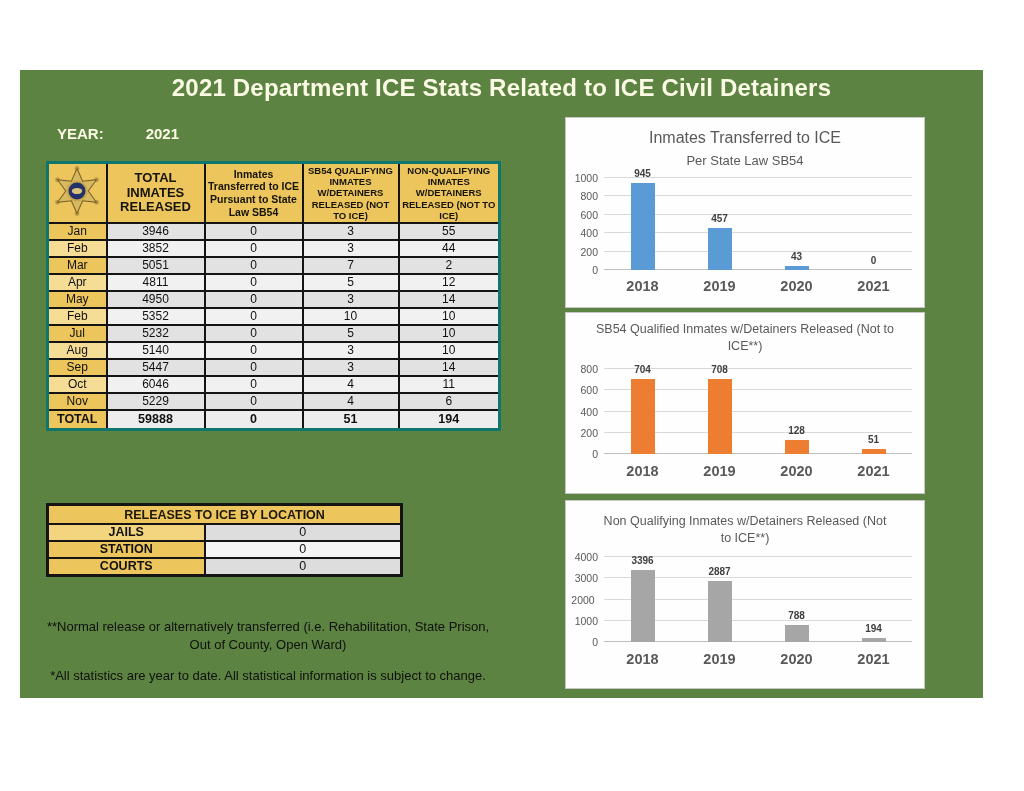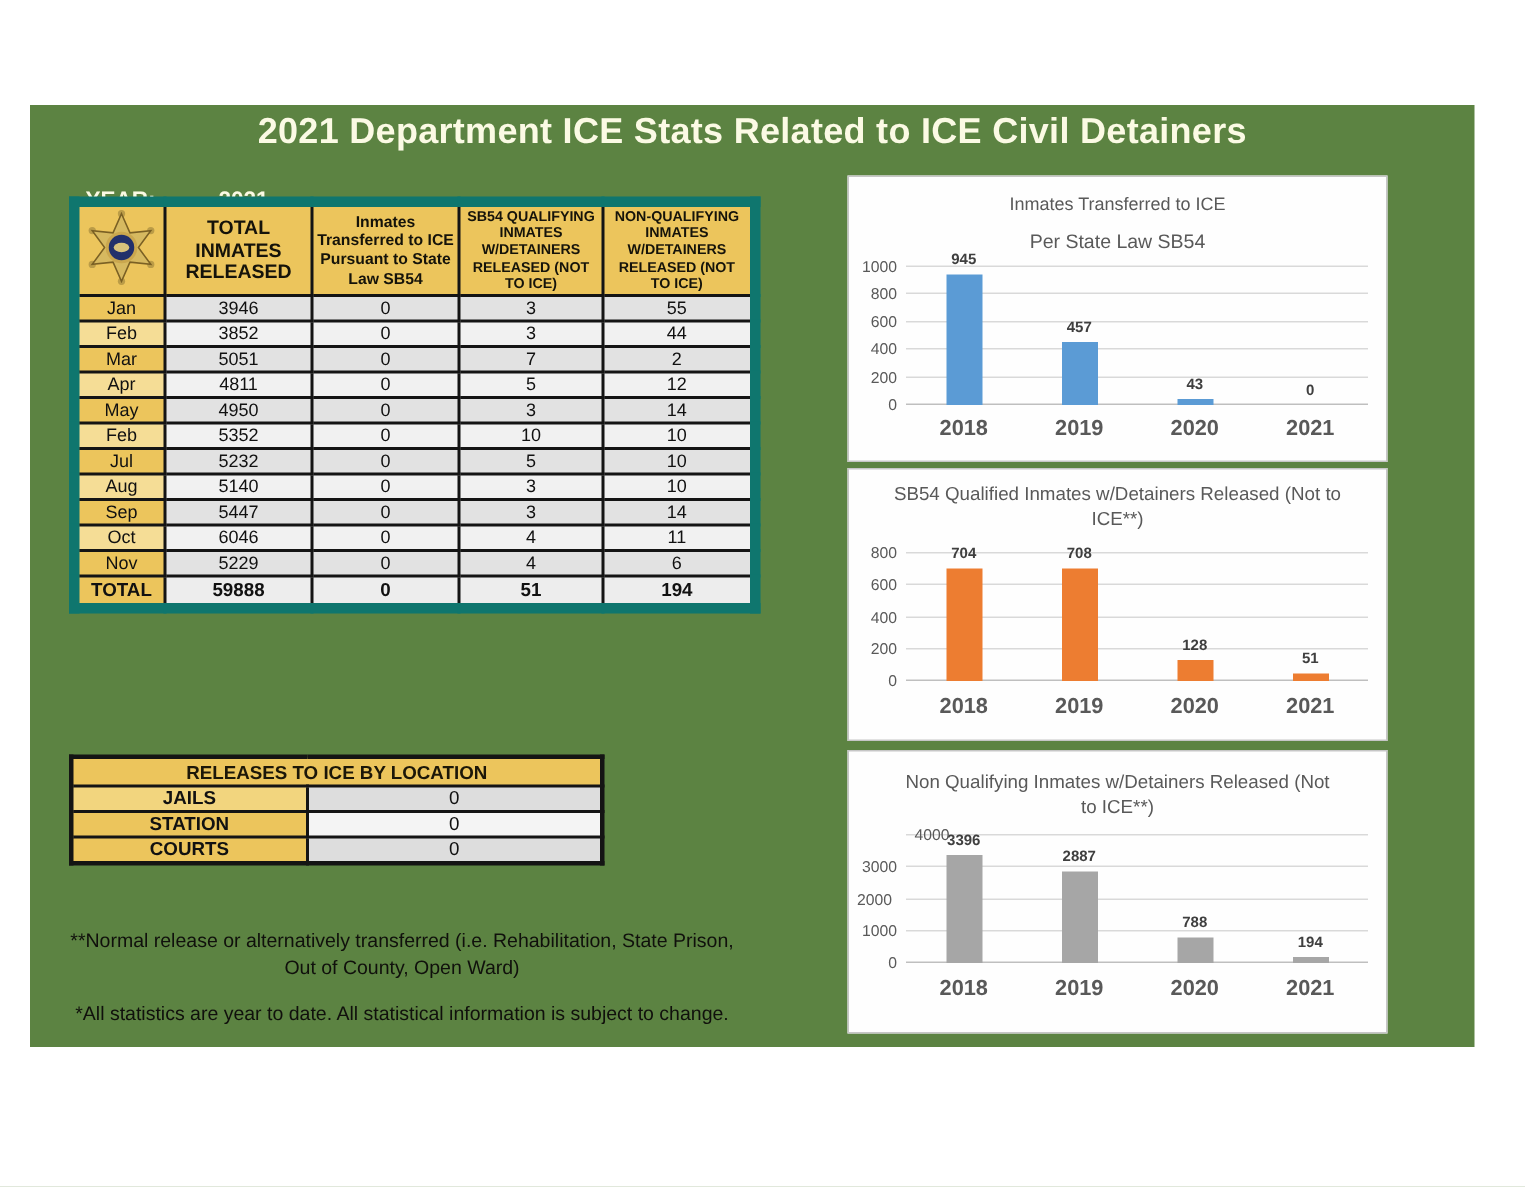--- a/index.html
+++ b/index.html
@@ -10,22 +10,22 @@
   .green-bg { position:absolute; left:20px; top:70px; width:963px; height:628px; background:#5C8342; }
 
   .title {
     position:absolute; left:20px; top:74px; width:963px; margin:0;
     text-align:center; font-size:24px; font-weight:bold; color:#FBFAE4; letter-spacing:.2px;
   }
   .year-row { position:absolute; left:57px; top:125px; display:flex; gap:42px;
     font-size:15px; font-weight:bold; color:#FBFAE4; }
 
   
-  .main-table { position:absolute; left:46px; top:131px; border-collapse:collapse;
-    border:7px solid #0f766e; table-layout:fixed; }
+  .main-table { position:absolute; left:46px; top:161px; border-collapse:collapse;
+    border:3px solid #0f766e; table-layout:fixed; }
   .main-table th, .main-table td { border:2px solid #141414; padding:0 2px; text-align:center; }
   .main-table thead th { background:#ECC55C; height:58px; vertical-align:middle; color:#15130a; }
   .th-total   { font-size:13px; font-weight:bold; line-height:1.15; }
   .th-ice     { font-size:10.5px; font-weight:bold; line-height:1.2; }
   .th-sb54, .th-nonq { font-size:9.5px; font-weight:bold; line-height:1.2; }
   .badge-cell { background:#ECC55C; }
   .main-table tbody td { height:15px; font-size:12px; line-height:15px; }
   tr.row-odd  td.month { background:#ECC55C; }
   tr.row-even td.month { background:#F5DD96; }
   tr.row-odd  td.val   { background:#E2E2E2; }
@@ -50,21 +50,21 @@
     font-size:13px; color:#10100c; }
   .footnotes p { margin:0; line-height:1.4; }
   .footnotes p + p { margin-top:13px; }
 
   
   .chart-panel { position:absolute; background:#FEFEFE; border:1px solid #C6C6C6; }
   .panel1 { left:565px; top:117px; width:358px; height:189px; }
   .panel2 { left:565px; top:312px; width:358px; height:180px; }
   .panel3 { left:565px; top:500px; width:358px; height:187px; }
   .c-title, .c-sub { position:absolute; left:0; right:0; text-align:center; color:#595959; }
-  .panel1 .c-title { top:11px; font-size:12px; }
+  .panel1 .c-title { top:11px; font-size:16px; }
   .panel1 .c-sub   { top:35px; font-size:13px; }
   .panel2 .c-title { top:8px;  font-size:12.5px; left:20px; right:20px; line-height:1.35; }
   .panel3 .c-title { top:12px; font-size:12.5px; left:32px; right:32px; line-height:1.35; }
   .plot, .xlabels { position:absolute; left:38px; width:308px; }
   .plot { }
   .panel1 .plot { top:60px; height:92px; }
   .panel2 .plot { top:56px; height:85px; }
   .panel3 .plot { top:56px; height:85px; }
   .panel1 .xlabels { top:160px; }
   .panel2 .xlabels { top:150px; }
@@ -355,21 +355,21 @@
           </div>
           <div class="slot">
             <div class="vlabel" style="bottom: calc(4.85% + 4px);">194</div>
             <div class="bar" style="height: 4.85%; background: rgb(166, 166, 166);"></div>
           </div>
         </div>
     <div class="ytick" style="bottom: calc(0% - 6px);">0</div>
         <div class="ytick" style="bottom: calc(25% - 6px);">1000</div>
         <div class="ytick" style="bottom: calc(50% - 6px); text-align: center;">2000</div>
         <div class="ytick" style="bottom: calc(75% - 6px);">3000</div>
-        <div class="ytick" style="bottom: calc(100% - 6px); margin-left: 35px;">4000</div>
+        <div class="ytick" style="bottom: calc(100% - 6px);">4000</div>
       </div>
     <div class="xlabels">
         <div class="xlabel">2018</div>
         <div class="xlabel">2019</div>
         <div class="xlabel">2020</div>
         <div class="xlabel">2021</div>
       </div>
   </div>
 </div>
 

